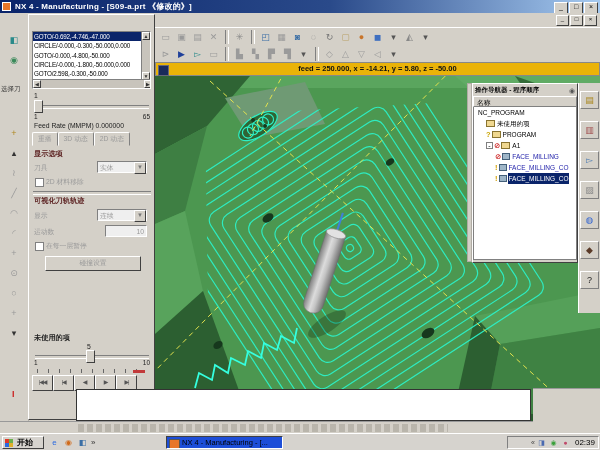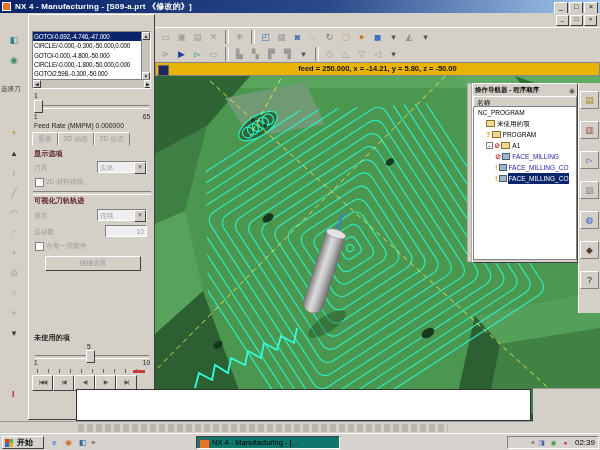--- a/index.html
+++ b/index.html
@@ -132,21 +132,21 @@
   #start-flag i:nth-child(3){background:#2a6ae0}#start-flag i:nth-child(4){background:#e0b02a}
   #quick-launch{position:absolute;left:48px;top:2px;display:flex;align-items:center}
   #quick-launch .tbi{width:13px;height:13px;line-height:13px;font-size:8px;background:none}
   #ql-more{font-size:8px;margin-left:1px;color:#333}
   .task-btn{position:absolute;top:2px;height:13px;background:#d6d3ce;border:1px solid;
     border-color:#fff #404040 #404040 #fff;font-size:7.5px;line-height:12px;
     padding-left:15px;box-sizing:border-box;white-space:nowrap;overflow:hidden}
   .task-ico{position:absolute;left:2px;top:2px;width:9px;height:8px}
   #task1{left:80px;width:95px}
   #task1 .task-ico{background:#f0d070;border:1px solid #9a7a20}
-  #task2{left:196px;width:144px;background:#0f766e;border-color:#404040 #fff #fff #404040}
+  #task2{left:166px;width:117px;background:#1d4ed8;border-color:#404040 #fff #fff #404040}
   #task2 .task-ico{background:#e8762a;border:1px solid #555}
   #tray{position:absolute;right:1px;top:2px;width:92px;height:13px;border:1px solid;
     border-color:#808080 #fff #fff #808080;display:flex;align-items:center;justify-content:flex-end;padding-right:3px;box-sizing:border-box}
   #tray .tbi{width:11px;height:11px;line-height:11px;font-size:7px;background:none}
   #tray-time{font-size:8px;margin-left:3px}
   #tray-chev{font-size:7px;color:#444;margin-right:1px}
 </style>
 </head>
 <body>
 

